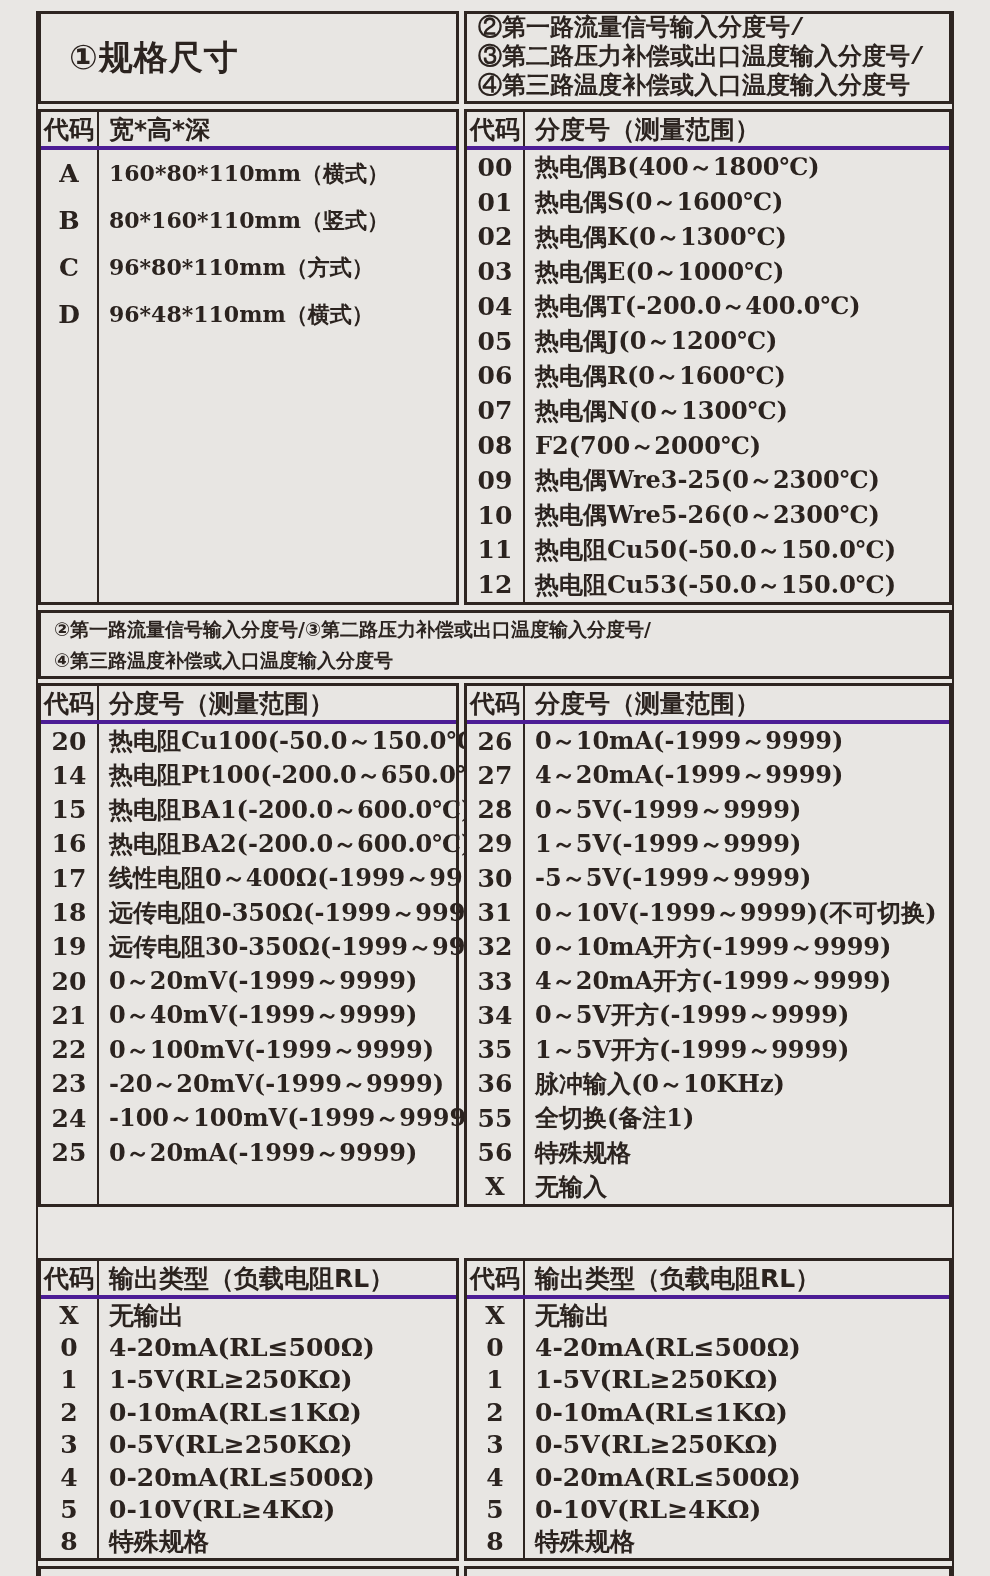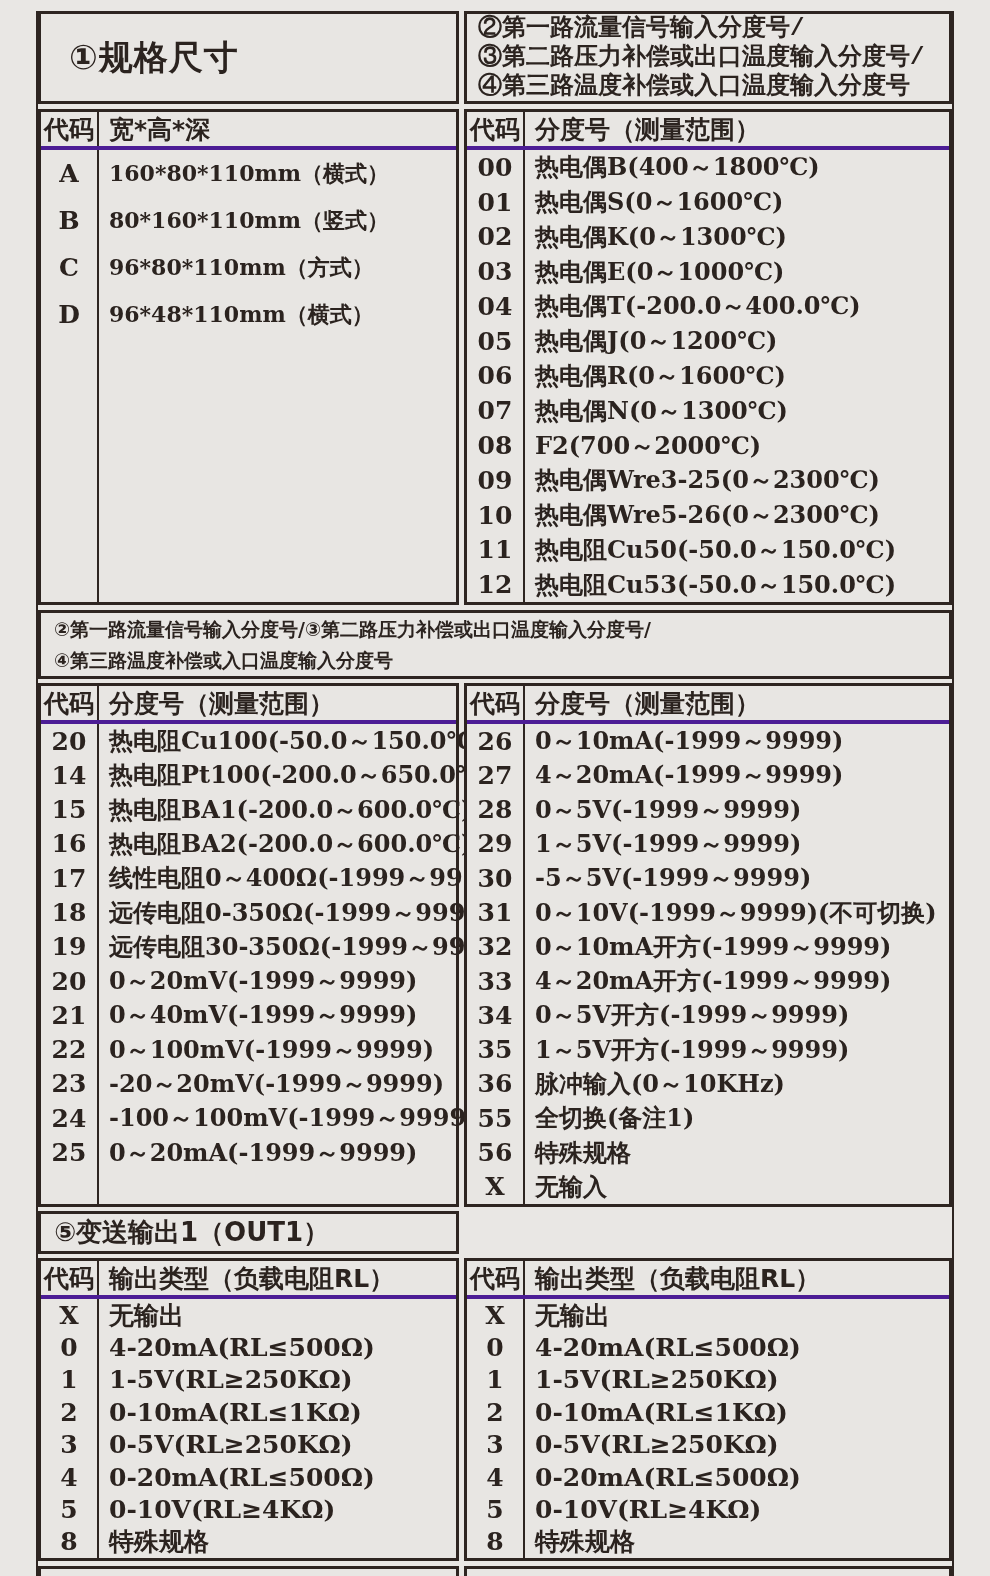--- a/index.html
+++ b/index.html
@@ -313,23 +313,20 @@
           </div>
           <div class="tr">
             <div class="td code">X</div>
             <div class="td desc">无输入</div>
           </div>
         </div>
     </div>
   </div>
 
   <div class="band two b5">
-    <div class="panel out-title">
-      <span>⑤变送输出1（OUT1）</span>
-    </div>
   </div>
 
   <div class="band two b6">
     <div class="panel tbl">
       <div class="tr head">
         <div class="td code th">代码</div>
         <div class="td desc th">输出类型（负载电阻RL）</div>
       </div>
       <div class="tbody wide-rows">
           <div class="tr">

